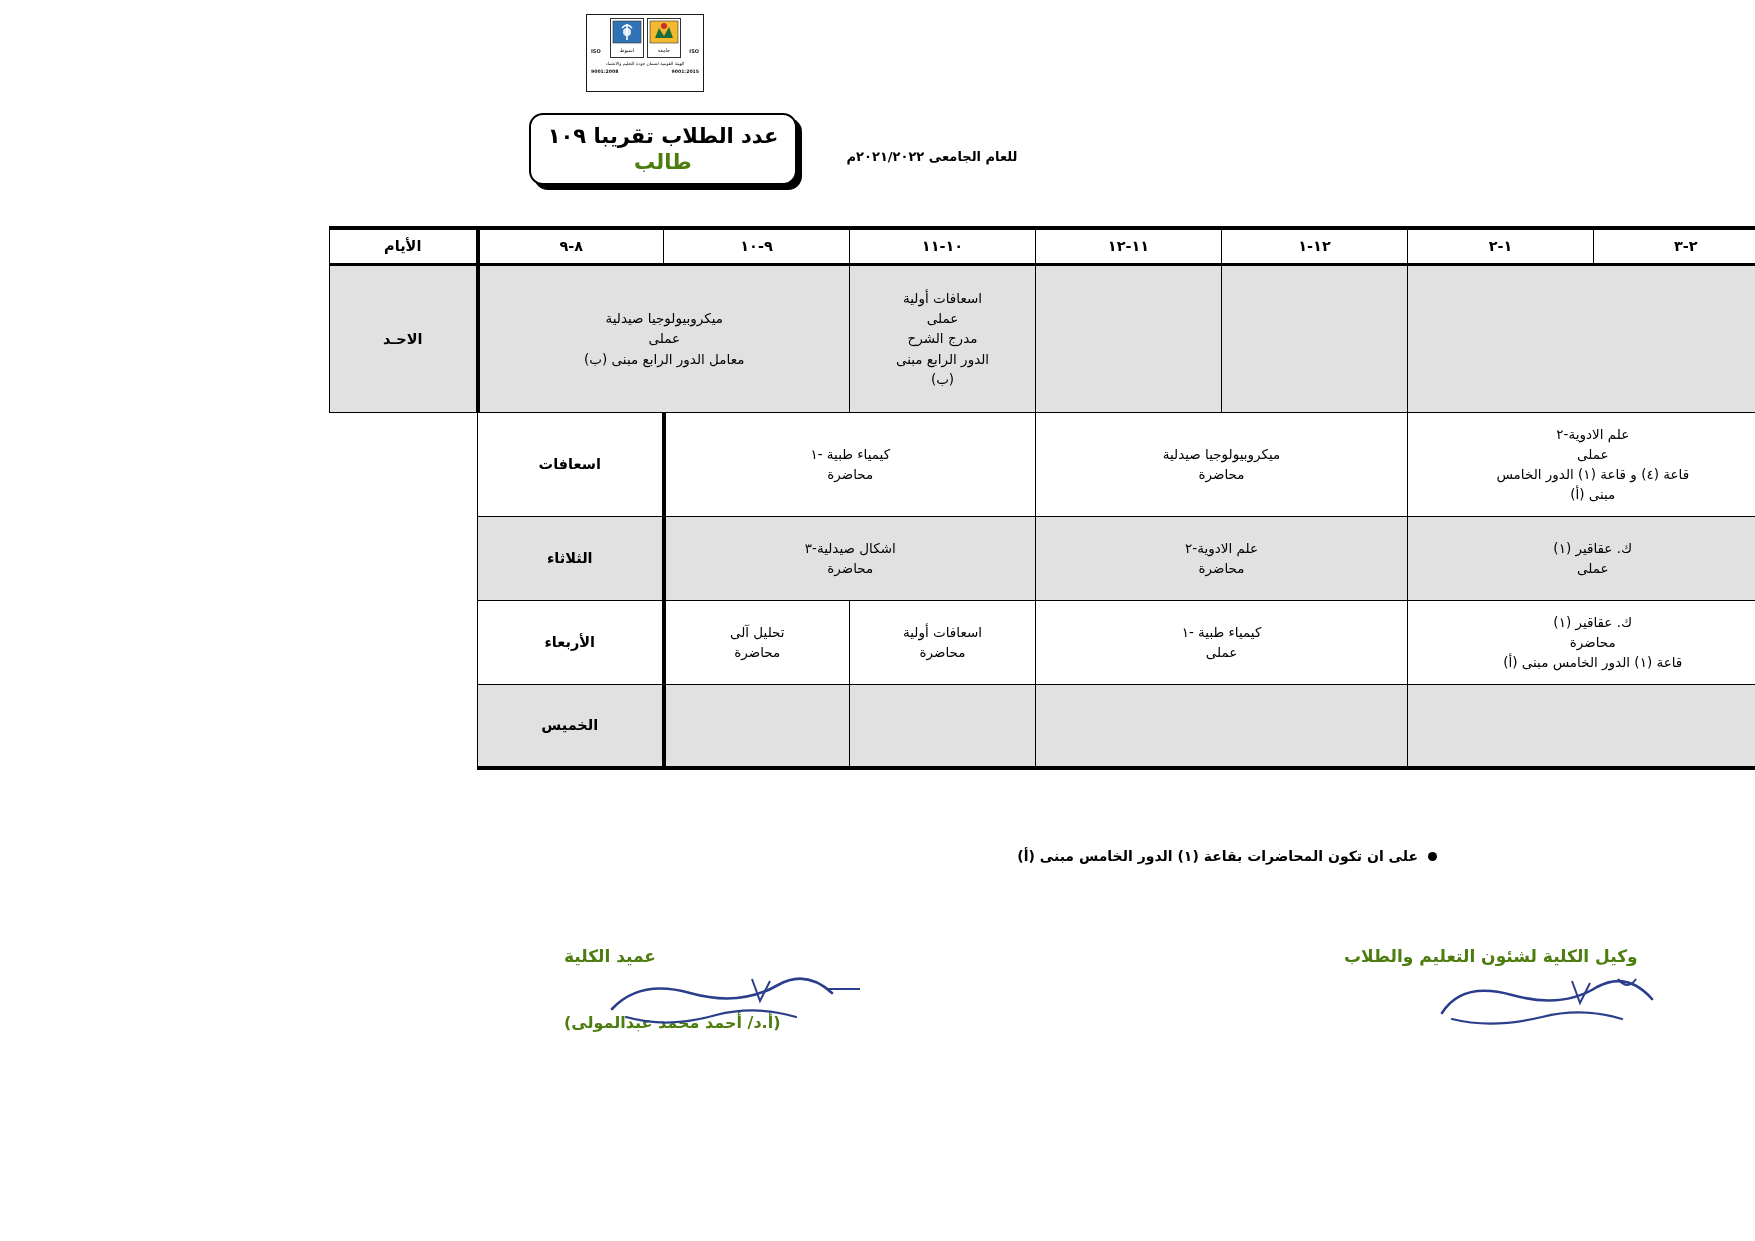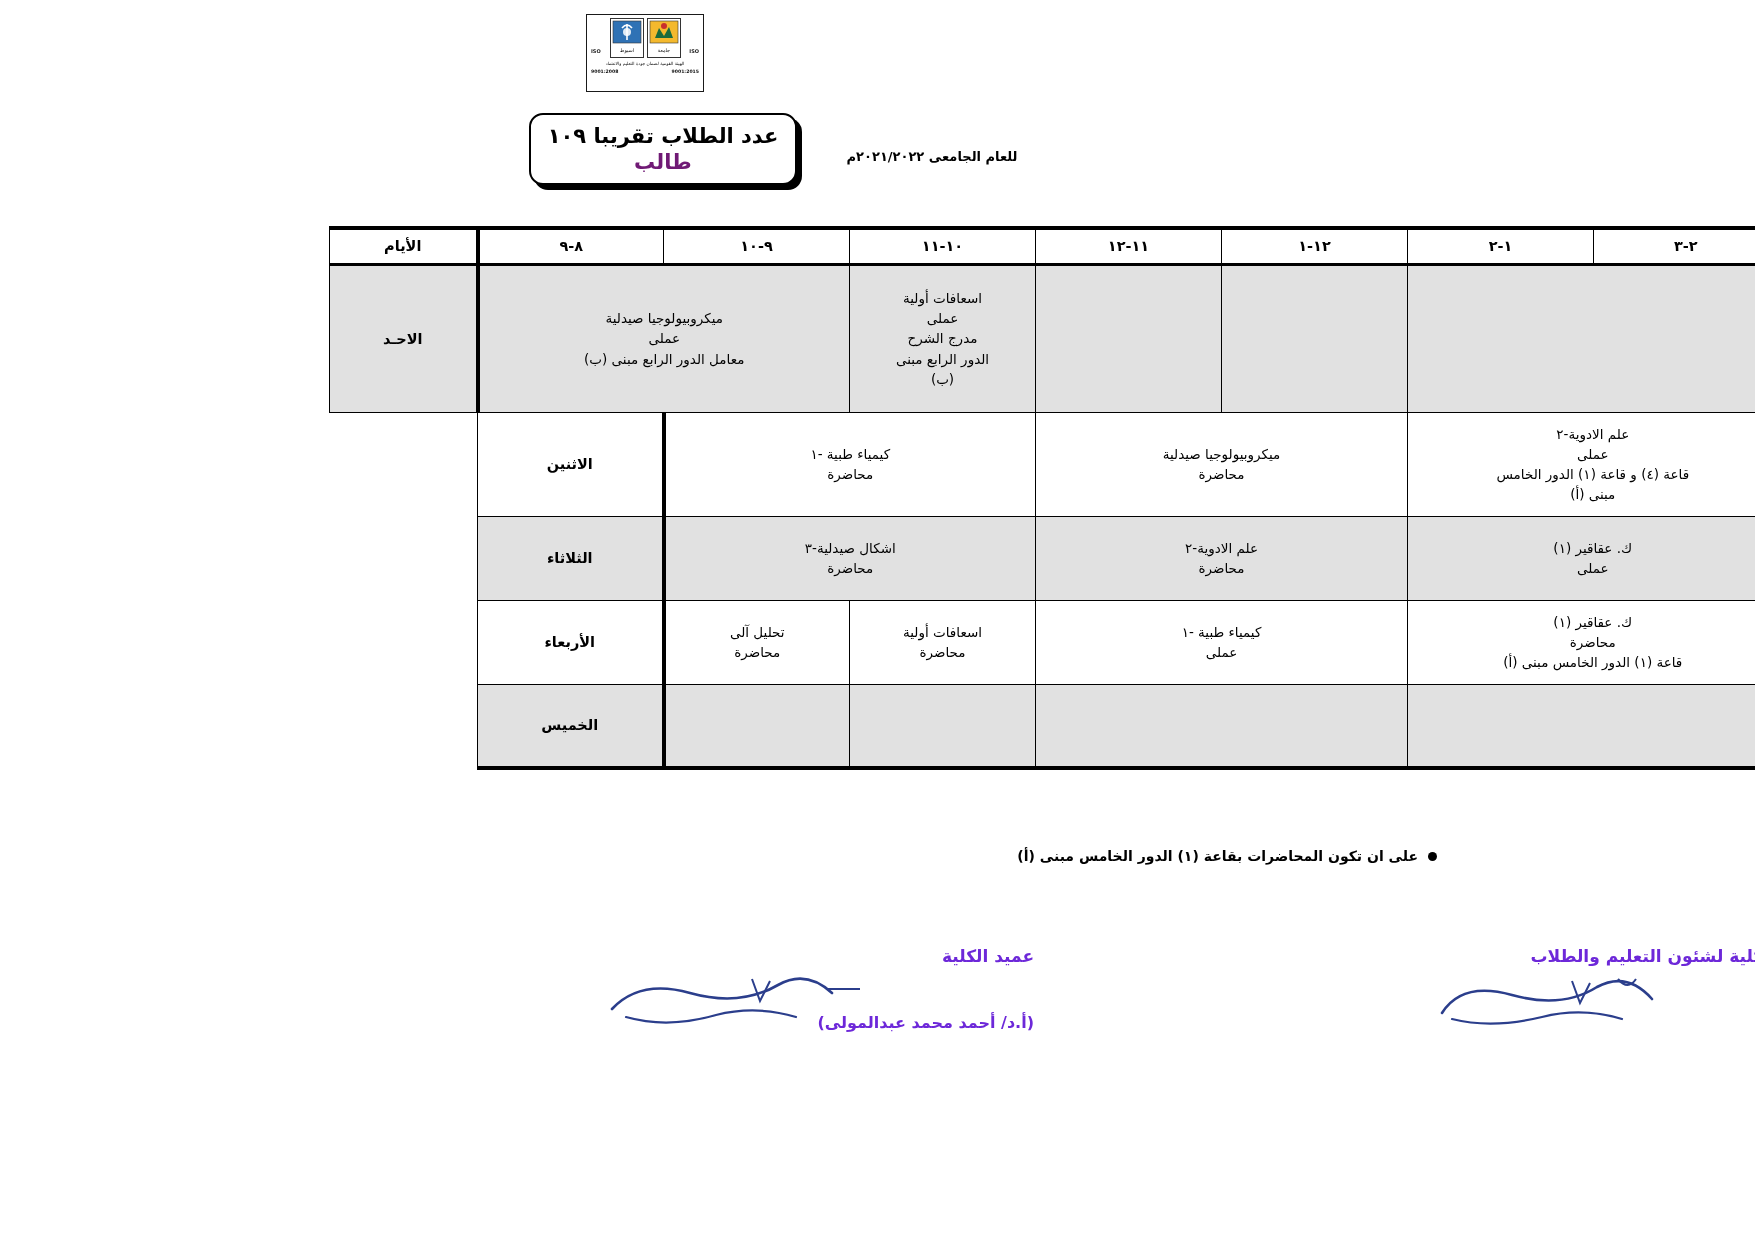--- a/index.html
+++ b/index.html
@@ -84,21 +84,21 @@
     width: 268px; height: 72px;
     border: 2.5px solid #000;
     border-radius: 14px;
     background: #fff;
     box-shadow: 5px 5px 0 #000;
     display: flex; flex-direction: column;
     align-items: center; justify-content: center;
     direction: rtl;
   }
   .badge .b1 { font-size: 21px; font-weight: bold; color: #000; line-height: 1.25; }
-  .badge .b2 { font-size: 21px; font-weight: bold; color: #701a75; line-height: 1.25; }
+  .badge .b2 { font-size: 21px; font-weight: bold; color: #4d7c0f; line-height: 1.25; }
 
   
   .tbl-wrap {
     position: absolute; left: 152px; top: 226px;
     width: 1450px;
   }
   table.sched {
     border-collapse: collapse;
     width: 1450px;
     direction: rtl;
@@ -151,21 +151,21 @@
     direction: rtl; font-size: 14px; font-weight: bold; color: #000;
     display: flex; align-items: center; gap: 10px;
   }
   .note .bullet {
     display: inline-block; width: 9px; height: 9px;
     background: #000; border-radius: 50%;
   }
 
   
   .sig {
-    position: absolute; direction: rtl; text-align: right; color: #6d28d9;
+    position: absolute; direction: rtl; text-align: left; color: #4d7c0f;
   }
   .sig .title { font-size: 17px; font-weight: bold; line-height: 1.4; }
   .sig .name { font-size: 16px; font-weight: bold; margin-top: 44px; }
   .sig-right { left: 980px; top: 945px; width: 480px; }
   .sig-left  { left: 200px; top: 945px; width: 470px; }
 
   .scribble { position: absolute; pointer-events: none; }
 </style>
 </head>
 <body>
@@ -279,21 +279,21 @@
               <span class="ln">مبنى (أ)</span>
             </td>
             <td class="cell" colspan="2">
               <span class="ln">ميكروبيولوجيا صيدلية</span>
               <span class="ln">محاضرة</span>
             </td>
             <td class="cell" colspan="2">
               <span class="ln">كيمياء طبية -١</span>
               <span class="ln">محاضرة</span>
             </td>
-            <td class="day">الاثنين</td>
+            <td class="day">اسعافات</td>
           </tr>
           <tr class="shaded r-tue">
             <td class="cell"></td>
             <td class="cell" colspan="2">
               <span class="ln">ك.  عقاقير (١)</span>
               <span class="ln">عملى</span>
             </td>
             <td class="cell" colspan="2">
               <span class="ln">علم الادوية-٢</span>
               <span class="ln">محاضرة</span>

